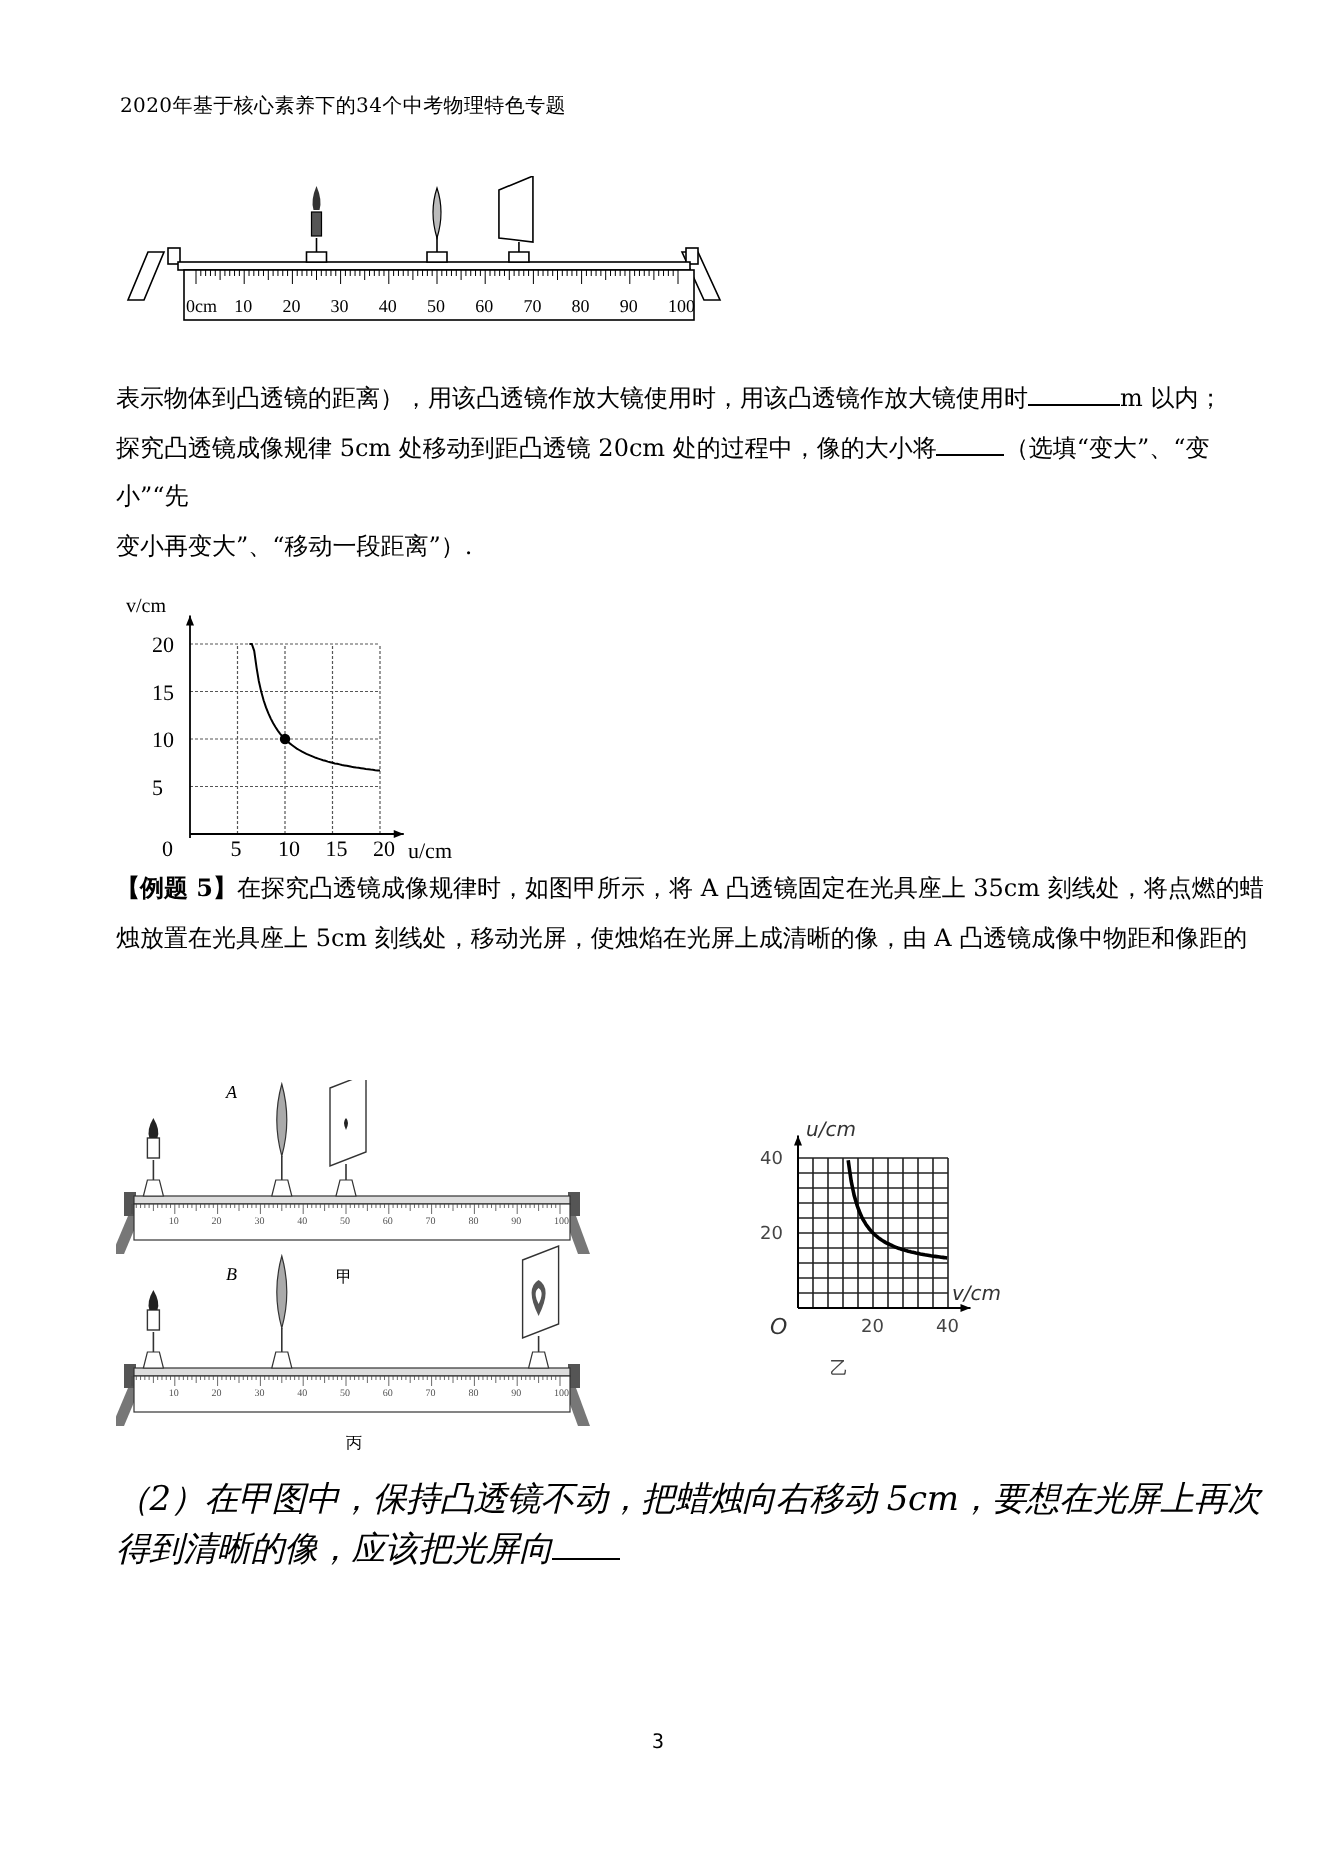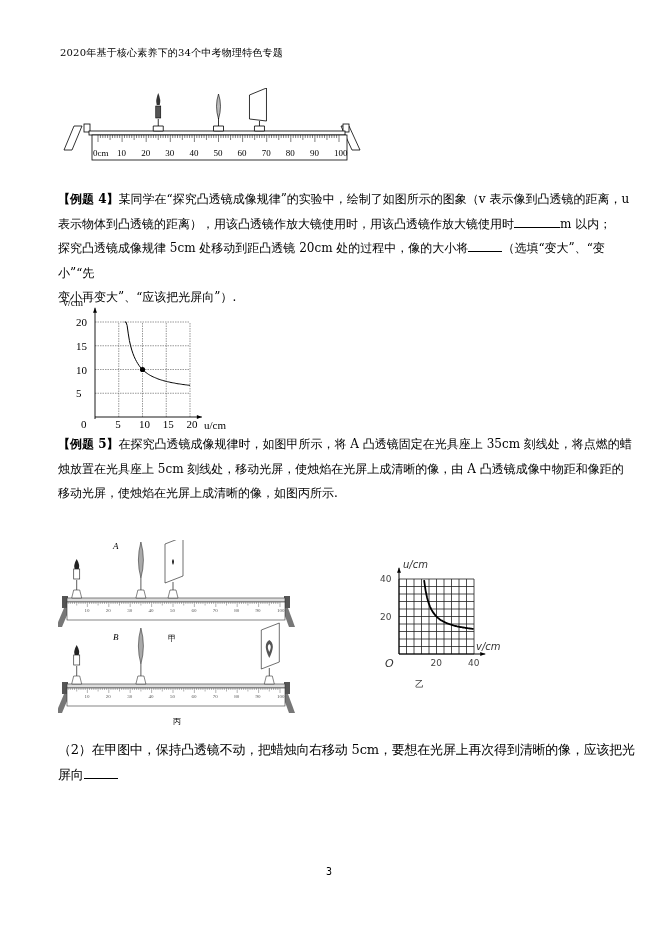--- a/index.html
+++ b/index.html
@@ -158,24 +158,23 @@
       </g>
     <g id="fig1-screen">
         <path d="M192.47,43 L192.47,38 L202.47,38 L202.47,43 Z" fill="#fff" stroke="#000" stroke-width="0.8"></path>
         <line x1="197.47" y1="38" x2="197.47" y2="33" stroke="#000" stroke-width="0.8"></line>
         <path d="M187.47,7 L204.47,0 L204.47,33 L187.47,31 Z" fill="#fff" stroke="#000" stroke-width="0.8"></path>
       </g>
   </g>
 </svg>
 
 <div class="abs para" style="top:187px;">
-  <div><b>【例题 4】</b><span>某同学在“探究凸透镜成像规律”的实验中，绘制了如图所示的图象（v 表示像到凸透镜的距离，u</span></div>
   <div><span>表示物体到凸透镜的距离），用该凸透镜作放大镜使用时，用该凸透镜作放大镜使用时</span><span class="blank" style="width:46px;"></span><span>m 以内；</span></div>
   <div><span>探究凸透镜成像规律 5cm 处移动到距凸透镜 20cm 处的过程中，像的大小将</span><span class="blank" style="width:34px;"></span><span>（选填“变大”、“变小”“先</span></div>
-  <div>变小再变大”、“应该把光屏向”）.</div>
+  <div>变小再变大”、“移动一段距离”）.</div>
 </div>
 
 <svg class="abs" style="left:55px; top:292px;" width="200" height="138" id="chart1">
   <g id="c1-grid">
       <line x1="63.75" y1="125" x2="63.75" y2="30" stroke="#555" stroke-width="0.6" stroke-dasharray="1.5,1"></line>
       <line x1="40" y1="101.25" x2="135" y2="101.25" stroke="#555" stroke-width="0.6" stroke-dasharray="1.5,1"></line>
       <line x1="87.5" y1="125" x2="87.5" y2="30" stroke="#555" stroke-width="0.6" stroke-dasharray="1.5,1"></line>
       <line x1="40" y1="77.5" x2="135" y2="77.5" stroke="#555" stroke-width="0.6" stroke-dasharray="1.5,1"></line>
       <line x1="111.25" y1="125" x2="111.25" y2="30" stroke="#555" stroke-width="0.6" stroke-dasharray="1.5,1"></line>
       <line x1="40" y1="53.75" x2="135" y2="53.75" stroke="#555" stroke-width="0.6" stroke-dasharray="1.5,1"></line>
@@ -201,21 +200,20 @@
     </g>
   <path id="c1-curve" fill="none" stroke="#000" stroke-width="1" d="M69.7,30.0 L70.9,30.0 L72.1,33.4 L73.3,41.9 L74.4,48.5 L75.6,53.8 L76.8,58.1 L78.0,61.7 L79.2,64.7 L80.4,67.3 L81.6,69.6 L82.8,71.6 L83.9,73.3 L85.1,74.9 L86.3,76.3 L87.5,77.5 L88.7,78.6 L89.9,79.7 L91.1,80.6 L92.3,81.5 L93.4,82.3 L94.6,83.0 L95.8,83.7 L97.0,84.3 L98.2,84.9 L99.4,85.4 L100.6,85.9 L101.8,86.4 L102.9,86.9 L104.1,87.3 L105.3,87.7 L106.5,88.1 L107.7,88.4 L108.9,88.8 L110.1,89.1 L111.3,89.4 L112.4,89.7 L113.6,89.9 L114.8,90.2 L116.0,90.5 L117.2,90.7 L118.4,90.9 L119.6,91.1 L120.8,91.4 L121.9,91.6 L123.1,91.8 L124.3,91.9 L125.5,92.1 L126.7,92.3 L127.9,92.5 L129.1,92.6 L130.3,92.8 L131.4,92.9 L132.6,93.1 L133.8,93.2 L135.0,93.3"></path>
   <circle id="c1-point" r="2.6" fill="#000" cx="87.5" cy="77.5"></circle>
   <text id="c1-ylabel" font-size="10" x="8" y="14">v/cm</text>
   <text id="c1-xlabel" font-size="11" x="149" y="137">u/cm</text>
 </svg>
 
 <div class="abs para" style="top:432px;">
   <div><b>【例题 5】</b><span>在探究凸透镜成像规律时，如图甲所示，将 A 凸透镜固定在光具座上 35cm 刻线处，将点燃的蜡</span></div>
   <div>烛放置在光具座上 5cm 刻线处，移动光屏，使烛焰在光屏上成清晰的像，由 A 凸透镜成像中物距和像距的</div>
-  <div>移动光屏，使烛焰在光屏上成清晰的像，如图丙所示.</div>
 </div>
 
 <svg class="abs" style="left:58px; top:540px;" width="250" height="195">
   <g id="benchA">
       <polygon points="-2,87 4,87 12,68 6,68" fill="#777"></polygon>
       <polygon points="237,87 231,87 224,68 230,68" fill="#777"></polygon>
       <rect x="4" y="56" width="6" height="12" fill="#555"></rect>
       <rect x="226" y="56" width="6" height="12" fill="#555"></rect>
       <rect x="9" y="58" width="218" height="4" fill="#ddd" stroke="#333" stroke-width="0.6"></rect>
       <rect x="9" y="62" width="218" height="18" fill="#fff" stroke="#333" stroke-width="0.6"></rect>
@@ -517,16 +515,16 @@
       <text x="16" y="26" font-size="9" fill="#444">40</text>
     </g>
   <path id="c2-curve" fill="none" stroke="#000" stroke-width="1.8" d="M60.1,24.1 L60.9,29.9 L61.6,34.6 L62.4,38.5 L63.1,41.8 L63.9,44.5 L64.6,46.9 L65.4,49.0 L66.1,50.8 L66.9,52.5 L67.6,53.9 L68.4,55.2 L69.1,56.4 L69.9,57.4 L70.6,58.4 L71.4,59.3 L72.1,60.1 L72.9,60.9 L73.6,61.6 L74.4,62.2 L75.1,62.8 L75.9,63.4 L76.6,63.9 L77.4,64.4 L78.1,64.8 L78.9,65.3 L79.6,65.7 L80.4,66.0 L81.1,66.4 L81.9,66.7 L82.6,67.1 L83.4,67.4 L84.1,67.7 L84.9,68.0 L85.6,68.2 L86.4,68.5 L87.1,68.7 L87.9,68.9 L88.6,69.2 L89.4,69.4 L90.1,69.6 L90.9,69.8 L91.6,70.0 L92.4,70.1 L93.1,70.3 L93.9,70.5 L94.6,70.6 L95.4,70.8 L96.1,71.0 L96.9,71.1 L97.6,71.2 L98.4,71.4 L99.1,71.5 L99.9,71.6 L100.6,71.7 L101.4,71.9 L102.1,72.0 L102.9,72.1 L103.6,72.2 L104.4,72.3 L105.1,72.4 L105.9,72.5 L106.6,72.6 L107.4,72.7 L108.1,72.8 L108.9,72.9 L109.6,73.0"></path>
   <text id="c2-ylabel" font-size="10" font-style="italic" fill="#333" x="39" y="12">u/cm</text>
   <text id="c2-xlabel" font-size="10" font-style="italic" fill="#333" x="112" y="94">v/cm</text>
   <text id="c2-origin" font-size="11" font-style="italic" fill="#333" x="21" y="111">O</text>
   <text id="c2-title" font-size="9" fill="#444" x="51" y="131">乙</text>
 </svg>
 
 <div class="abs para" style="top:738px;">
-  <div style="font-size:13px; letter-spacing:-0.2px;"><span>（2）在甲图中，保持凸透镜不动，把蜡烛向右移动 5cm，要想在光屏上再次得到清晰的像，应该把光屏向</span><span class="blank" style="width:34px;"></span></div>
+  <div style="font-size:17px; letter-spacing:-0.2px;font-style:italic;"><span>（2）在甲图中，保持凸透镜不动，把蜡烛向右移动 5cm，要想在光屏上再次得到清晰的像，应该把光屏向</span><span class="blank" style="width:34px;"></span></div>
 </div>
 
 <div class="abs pagenum">3</div>
 
 </body></html>

